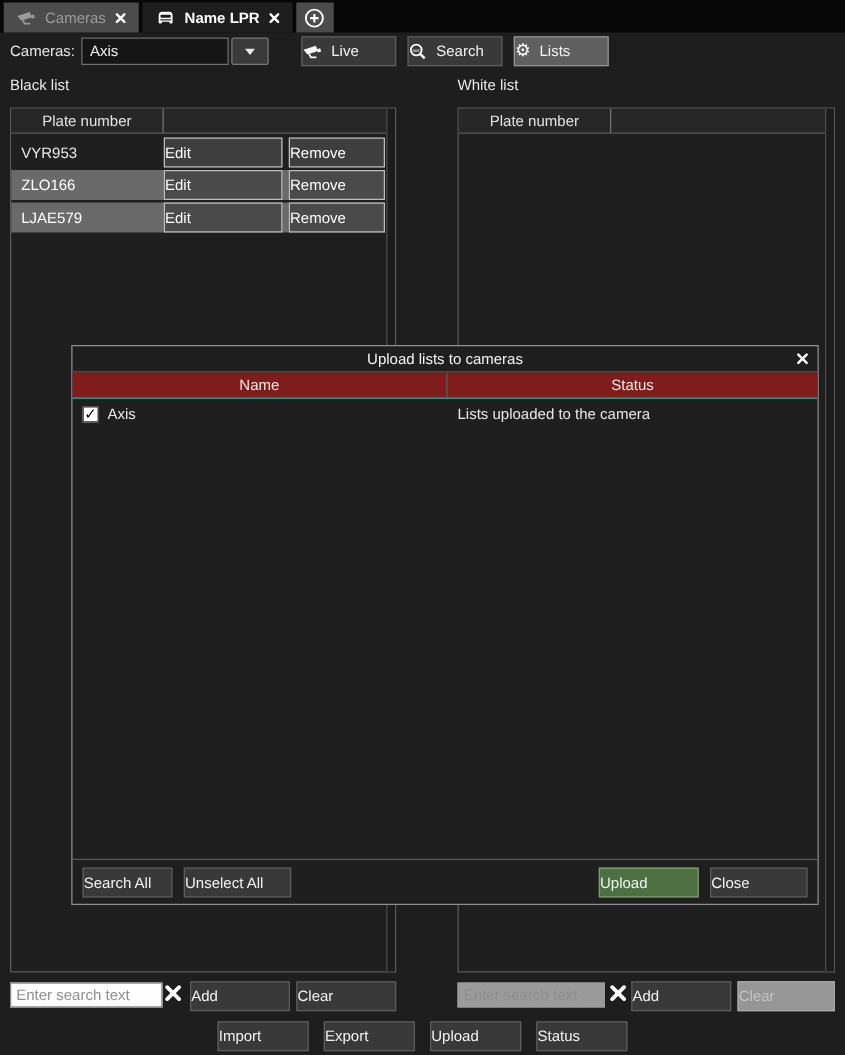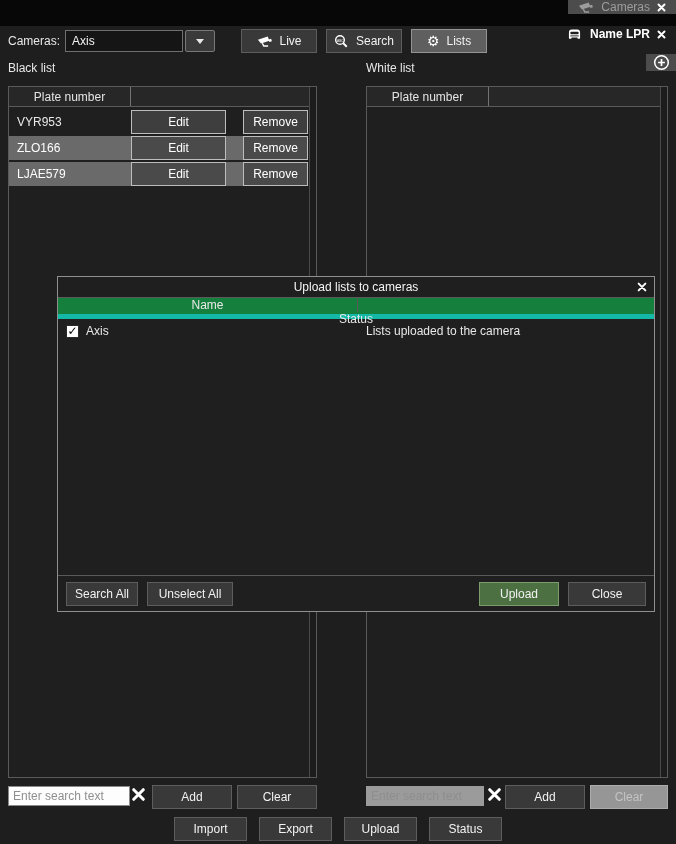--- a/index.html
+++ b/index.html
@@ -4,70 +4,70 @@
 <style>
   * { margin:0; padding:0; box-sizing:border-box; }
   html,body { background:#101010; }
   #app {
     position:relative; width:676px; height:844px; overflow:hidden;
     background:#1e1e1e; color:#e8e8e8;
     font-family:"Liberation Sans", sans-serif; font-size:12px;
   }
   
   .tabbar { position:absolute; top:0; left:0; right:0; height:26px;
-    background:#070707; display:flex; align-items:flex-end; padding-left:3px; gap:13px;flex-direction:column; }
+    background:#070707; display:flex; align-items:flex-end; padding-left:3px; gap:3px; }
   .tab { height:24px; display:flex; align-items:center; gap:7px; padding:0 10px; cursor:default; }
   .tab.inactive { background:#4c4c4c; color:#9c9c9c; }
   .tab.active   { background:#1e1e1e; color:#ffffff; font-weight:bold; }
   .plus-tile { width:30px; height:24px; background:#4c4c4c;
     display:flex; align-items:center; justify-content:center; }
   .xicon { display:inline-flex; }
   
   .toolbar { position:absolute; top:26px; left:0; right:0; height:30px;
     display:flex; align-items:center; padding-left:8px; }
   .cam-label { margin-right:5px; }
   .combo { display:flex; align-items:center; height:22px; }
   .combo-text { width:118px; height:22px; background:#151515; border:1px solid #6f6f6f;
     display:flex; align-items:center; padding-left:6px; color:#f2f2f2; }
   .combo-arrow { width:30px; height:22px; margin-left:2px; background:#3a3a3a;
     border:1px solid #787878; border-radius:2px; display:flex; align-items:center; justify-content:center; }
   .caret-down { width:0; height:0; border-left:4px solid transparent;
     border-right:4px solid transparent; border-top:5px solid #e8e8e8; }
   .tb-buttons { display:flex; gap:9px; margin-left:26px; }
   .btn { background:#393939; border:1px solid #5d5d5d; color:#f2f2f2;
-    display:flex; align-items:center; justify-content:center; gap:7px;
+    display:flex; align-items:center; gap:7px;
     height:24px; font-family:inherit; font-size:12px; cursor:default; }
   .tb-btn { width:76px; }
   .tb-btn.selected { background:#5f5f5f; border-color:#949494; }
   .gear { font-family:"DejaVu Sans", sans-serif; font-size:14px; line-height:1; color:#fff; }
   
   .panel-title { position:absolute; color:#e8e8e8;text-align:right; }
   .list-table { position:absolute; border:1px solid #5a5a5a; background:#1f1f1f; }
   .lt-header { height:20px; background:#272727; border-bottom:1px solid #5a5a5a;
     display:flex; align-items:center; }
   .lt-col1 { width:122px; text-align:center; border-right:1px solid #737373;
     height:100%; display:flex; align-items:center; justify-content:center; color:#e4e4e4; }
   .scroll-strip { position:absolute; top:0; bottom:0; right:0; width:7px;
     background:#1c1c1c; border-left:1px solid #4a4a4a; }
   .rows { position:absolute; top:21px; left:0; right:8px; padding-top:2px; }
   .lrow { height:24px; margin-bottom:2px; display:flex; align-items:center; background:#1f1f1f; }
   .lrow.selected { background:#6a6a6a; color:#ffffff; }
   .plate-cell { width:122px; padding-left:8px; }
-  .row-actions { flex:1; display:flex; gap:17px; height:24px; }
+  .row-actions { flex:1; display:flex; gap:5px; height:24px; }
   .act-btn { height:24px; background:#3e3e3e; border:1px solid #bdbdbd; color:#ffffff; }
   .lrow.selected .act-btn { background:#4a4a4a; }
   .edit-btn { width:95px; }
   .remove-btn { flex:1; }
   
-  .dialog { position:absolute; left:57px; top:276px; width:598px; height:336px;
+  .dialog { position:absolute; left:57px; top:276px; width:598px; height:448px;
     background:#1f1f1f; border:1px solid #8f8f8f; display:flex; flex-direction:column; }
   .dlg-titlebar { height:21px; display:flex; align-items:center; border-bottom:1px solid #5a5a5a; }
   .dlg-title { flex:1; text-align:center; color:#f5f5f5; }
   .dlg-close { width:24px; display:flex; justify-content:center; align-items:center; }
-  .dlg-header { height:21px; display:flex; border-bottom:5px solid #14b8a6; background:#15803d;flex-direction:column; }
+  .dlg-header { height:21px; display:flex; border-bottom:1px solid #14b8a6; background:#7f1d1d; }
   .dlg-col-name { width:300px; border-right:1px solid #5a5a5a; display:flex;
     align-items:center; justify-content:center; }
   .dlg-col-status { flex:1; display:flex; align-items:center; justify-content:center; }
   .dlg-body { flex:1; position:relative; }
   .dlg-row { height:24px; display:flex; align-items:center; }
   .dlg-cell-name { width:300px; display:flex; align-items:center; gap:7px; padding-left:8px; }
   .dlg-cell-status { flex:1; padding-left:8px; }
   .checkbox { width:13px; height:13px; background:#ffffff; border:1px solid #2a2a2a;
     display:flex; align-items:center; justify-content:center; }
   .checkbox::after { content:"✓"; font-family:"DejaVu Sans", sans-serif;

